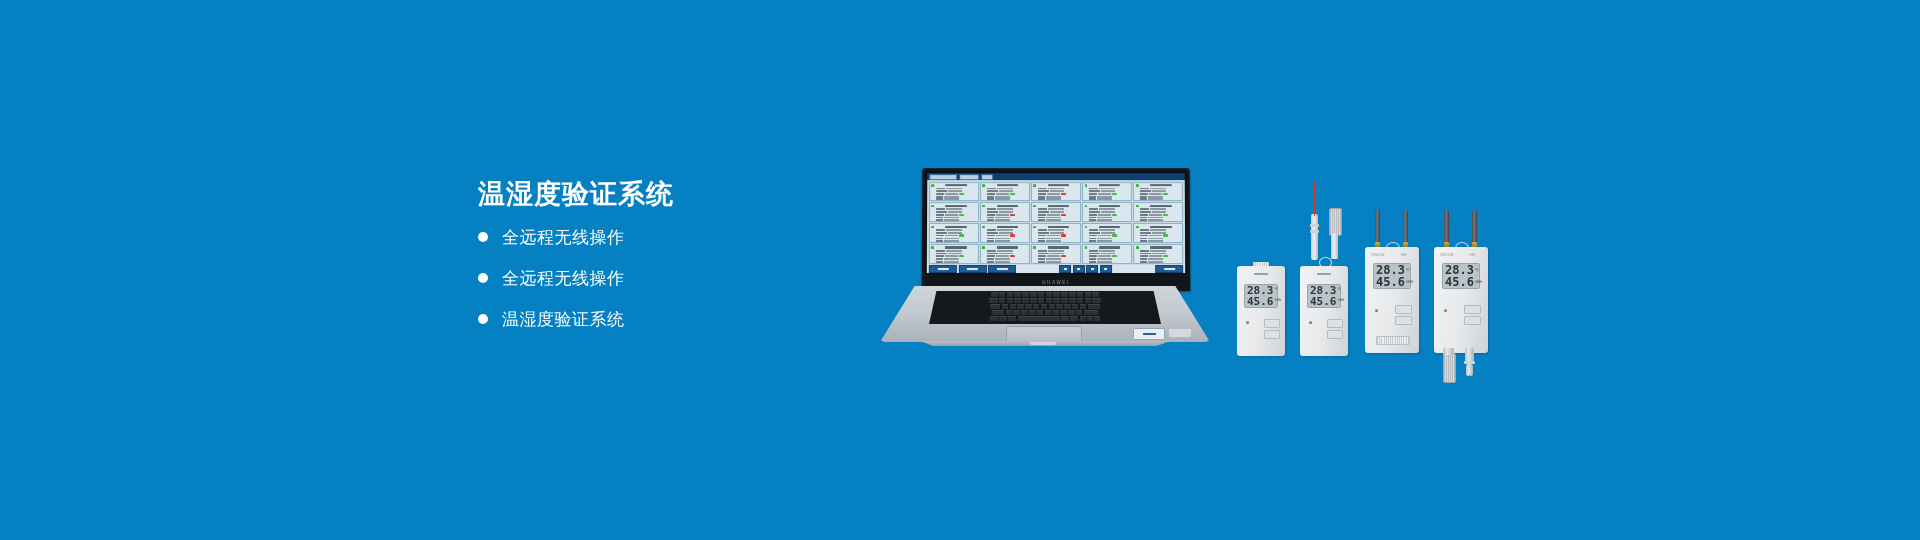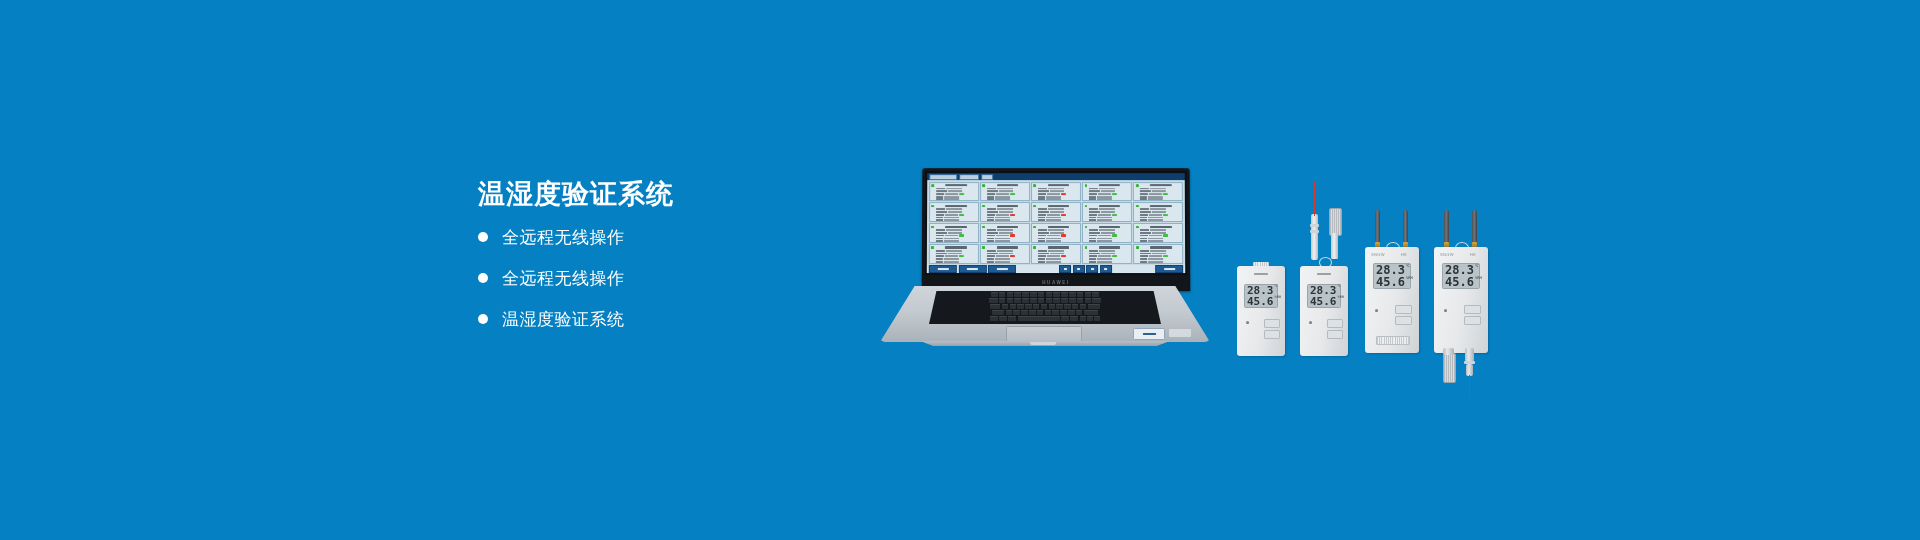--- a/index.html
+++ b/index.html
@@ -162,21 +162,21 @@
     position:absolute;left:0;right:0;top:7px;height:3px;
     display:flex;justify-content:center;
   }
   .lg-brand span{width:14px;height:2px;background:#9aa0a5;border-radius:.4px;display:block;}
   .lcd{
     position:absolute;background:#b9c4c9;
     border:0.8px solid #9aa4aa;border-radius:1.5px;
     display:flex;flex-direction:column;justify-content:center;
     padding:1px 2px;box-sizing:border-box;
   }
-  .lcd-row{display:flex;align-items:flex-start;justify-content:flex-start;}
+  .lcd-row{display:flex;align-items:center;justify-content:flex-start;}
   .lcd-num{
     font-family:"DejaVu Sans Mono","Liberation Mono",monospace;
     font-weight:bold;color:#2d3338;line-height:1;
   }
   .lcd-unit{
     font-family:"DejaVu Sans Mono","Liberation Mono",monospace;
     color:#3b4247;line-height:1;margin-left:1px;
   }
   .lcd-foot{height:1.4px;background:#a3adb3;margin-top:1px;width:70%;align-self:center;border-radius:.3px;}
   .led{

